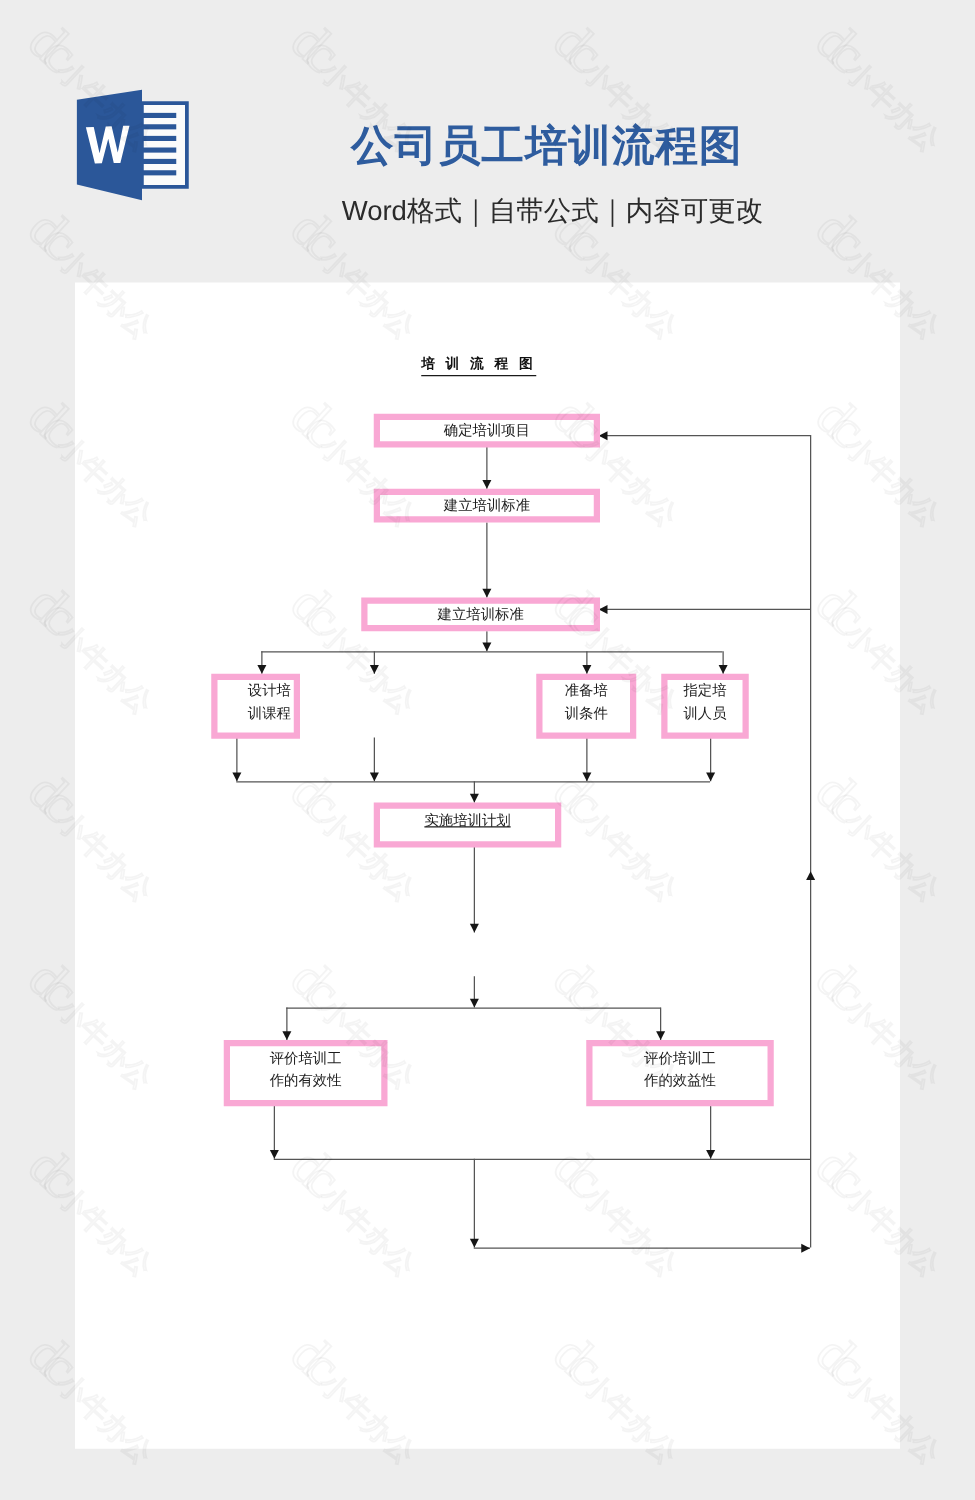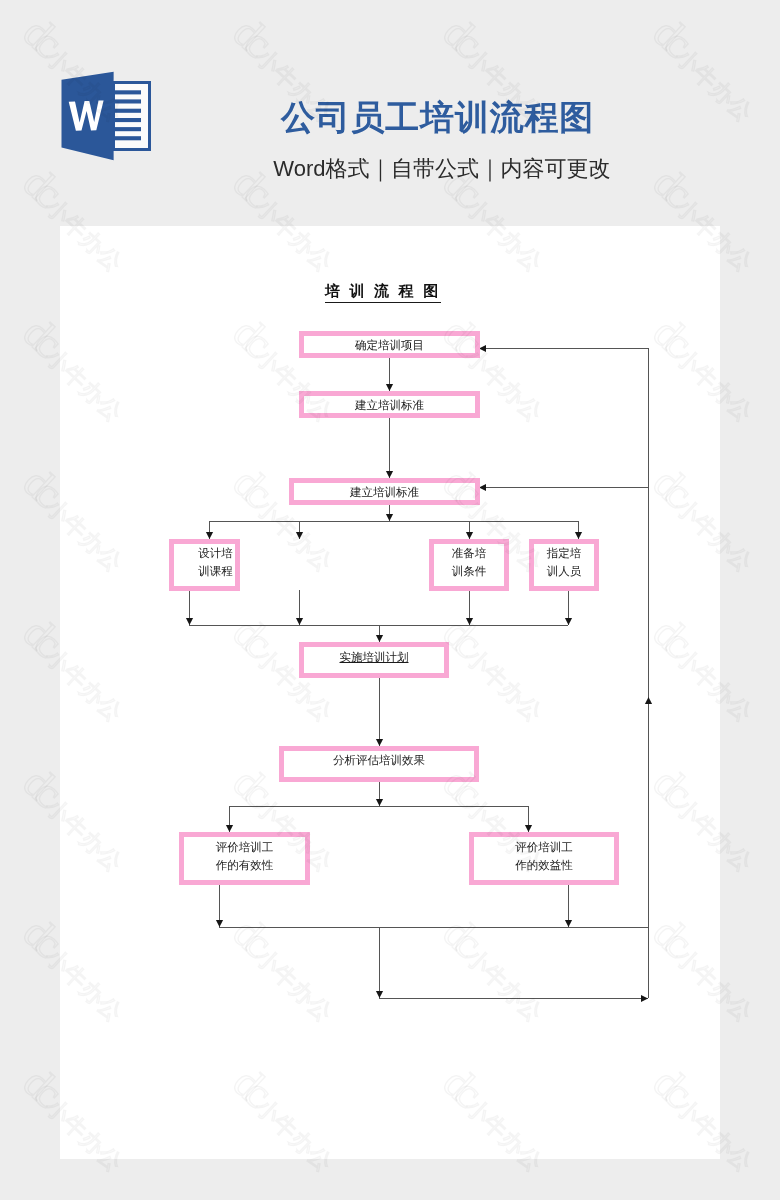--- a/index.html
+++ b/index.html
@@ -27,21 +27,21 @@
   #page{position:absolute;left:60px;top:226px;width:660px;height:933px;
         background:#ffffff;z-index:1;overflow:hidden;}
   #doc{position:absolute;left:0;top:0;width:660px;height:933px;z-index:3;}
 
   .fbox{position:absolute;border:5px solid #f9a8d4;box-sizing:border-box;
         display:flex;align-items:center;justify-content:center;text-align:center;
         font-family:"Liberation Serif",serif;font-size:11.5px;color:#1c1c1c;
         line-height:18px;white-space:pre-line;}
   .charttitle{position:absolute;left:0;top:60px;width:660px;text-align:center;
         font-family:"Liberation Serif",serif;
-        font-size:15px;font-weight:700;color:#111;letter-spacing:2.9px;
+        font-size:11px;font-weight:700;color:#111;letter-spacing:2.9px;
         white-space:nowrap;line-height:11px;}
   .charttitle span{border-bottom:1px solid #1a1a1a;padding-bottom:3px;
         padding-right:0;margin-right:14px;}
   svg#wires{position:absolute;left:0;top:0;width:660px;height:933px;z-index:2;}
   .ln{stroke:#555555;stroke-width:1;}
   .ah{fill:#161616;}
 </style>
 </head>
 <body>
 
@@ -159,21 +159,20 @@
     <div class="fbox" style="left: 239px; top: 105px; width: 181px; height: 27px;">确定培训项目</div>
         <div class="fbox" style="left: 239px; top: 165px; width: 181px; height: 27px;">建立培训标准</div>
         <div class="fbox" style="left: 229px; top: 252px; width: 191px; height: 27px;">建立培训标准</div>
         <div class="fbox" style="left: 109px; top: 313px; width: 71px; height: 52px; padding-bottom: 6px; padding-left: 22px;">设计培
 训课程</div>
         <div class="fbox" style="left: 369px; top: 313px; width: 80px; height: 52px; padding-bottom: 6px;">准备培
 训条件</div>
         <div class="fbox" style="left: 469px; top: 313px; width: 70px; height: 52px; padding-bottom: 6px;">指定培
 训人员</div>
         <div class="fbox" style="left: 239px; top: 416px; width: 150px; height: 36px; padding-bottom: 6px; text-decoration: underline;">实施培训计划</div>
-        <div class="fbox" style="left: 219px; top: 520px; width: 200px; height: 36px; padding-bottom: 8px;">分析评估培训效果</div>
         <div class="fbox" style="left: 119px; top: 606px; width: 131px; height: 53px; padding-bottom: 6px;">评价培训工
 作的有效性</div>
         <div class="fbox" style="left: 409px; top: 606px; width: 150px; height: 53px; padding-bottom: 6px;">评价培训工
 作的效益性</div>
       </div>
   </div>
 
   <div id="header">
     <div id="logo">
       <svg viewBox="0 0 110 100" width="110" height="100">

